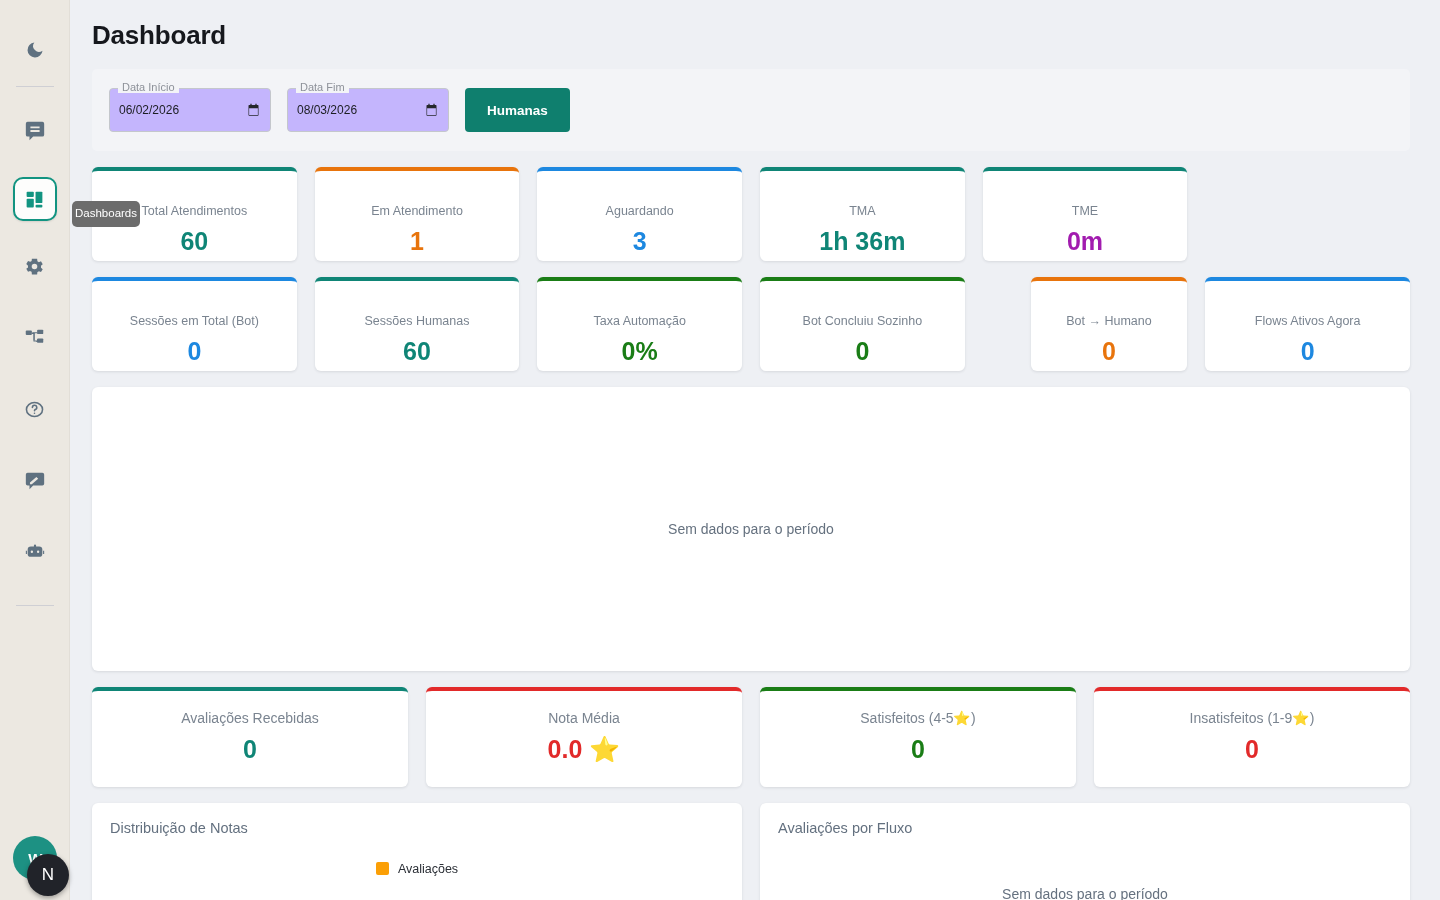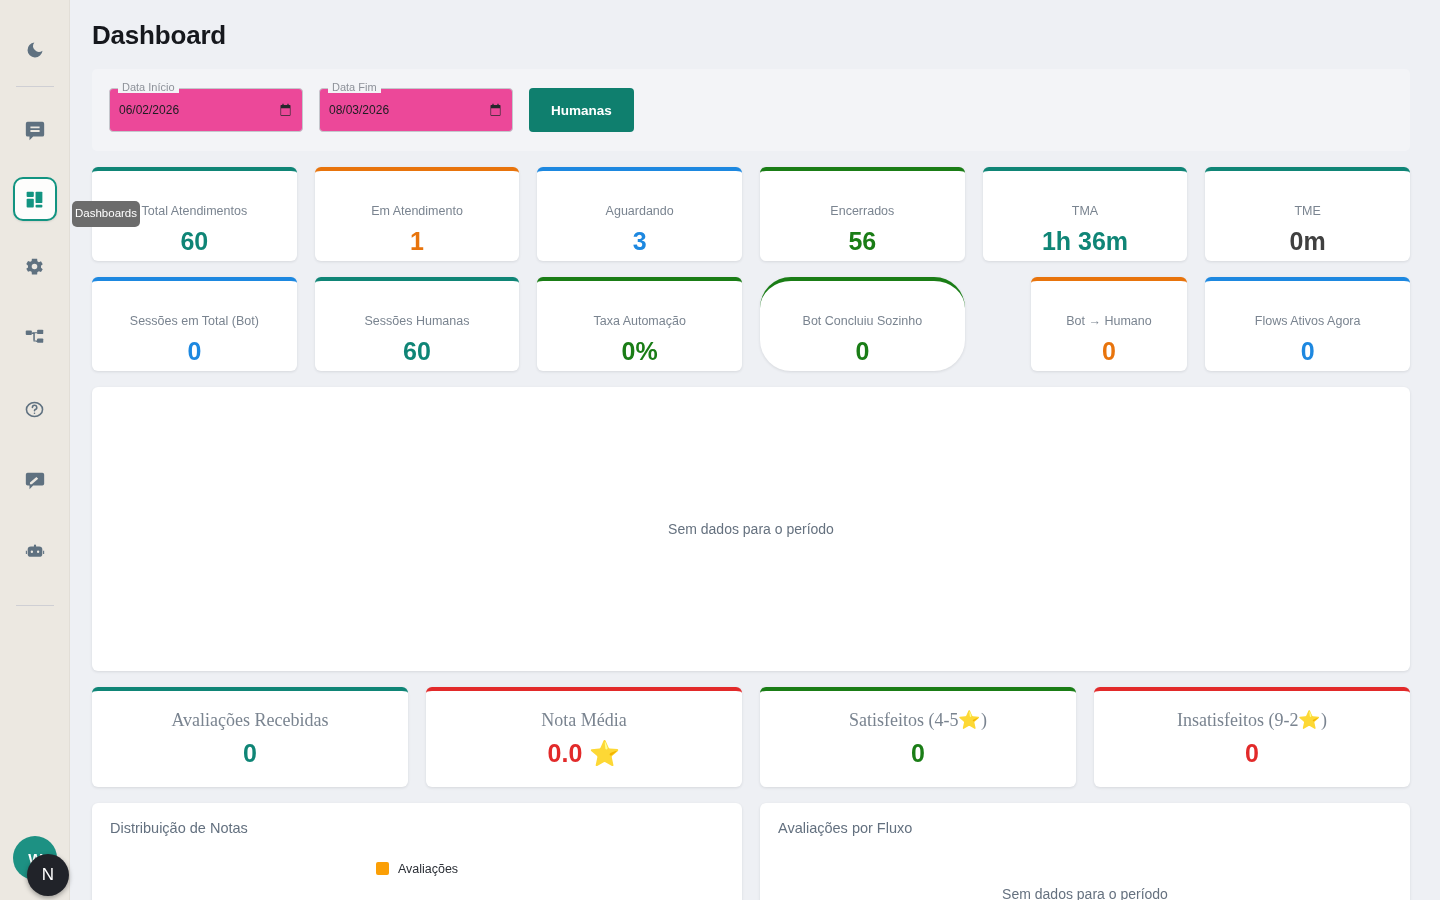--- a/index.html
+++ b/index.html
@@ -82,22 +82,22 @@
     background: #f3f4f7;
     border-radius: 5px;
     height: 82px;
     display: flex; align-items: center;
     gap: 16px;
     padding: 0 17px;
     margin-bottom: 16px;
   }
   .field {
     position: relative;
-    width: 194px; height: 44px;
-    background: #ec4899;
+    width: 162px; height: 44px;
+    background: #c4b5fd;
     border: 1px solid #c4c7cc;
     border-radius: 4px;
     display: flex; align-items: center;
     padding: 0 9px;
   }
   .field .legend {
     position: absolute; top: -7px; left: 8px;
     background: #f3f4f7;
     padding: 0 4px;
     font-size: 11px; color: #8d9199;
@@ -163,21 +163,21 @@
   .rate-grid {
     display: grid; grid-template-columns: repeat(4, 1fr);
     gap: 18px; margin-bottom: 16px;
   }
   .rate {
     background: #fff; border-radius: 6px; height: 100px;
     border-top-width: 4px; border-top-style: solid;
     box-shadow: 0 1px 3px rgba(20,25,40,.11);
     padding-top: 20px; text-align: center;
   }
-  .rate .label { font-size: 18px; color: #7a8490; line-height:1; margin-bottom: 11px; font-family: Liberation Serif, serif; }
+  .rate .label { font-size: 14px; color: #7a8490; line-height:1; margin-bottom: 11px; }
   .rate .value { font-size: 25px; font-weight: 700; line-height: 1.1; }
 
   
   .bottom-grid {
     display: grid; grid-template-columns: 1fr 1fr;
     gap: 18px;
   }
   .panel-bottom { height: 180px; overflow: hidden; }
   .legend-row {
     display: flex; align-items: center; justify-content: center;
@@ -330,48 +330,44 @@
         <div class="value" style="color: rgb(15, 133, 118);">60</div>
       </div>
       <div class="kpi" style="border-top-color: rgb(232, 116, 12);">
         <div class="label">Em Atendimento</div>
         <div class="value" style="color: rgb(232, 116, 12);">1</div>
       </div>
       <div class="kpi" style="border-top-color: rgb(29, 136, 224);">
         <div class="label">Aguardando</div>
         <div class="value" style="color: rgb(29, 136, 224);">3</div>
       </div>
-      <div class="kpi" style="border-top-color: rgb(26, 125, 22);">
-        <div class="label">Encerrados</div>
-        <div class="value" style="color: rgb(26, 125, 22);">56</div>
-      </div>
       <div class="kpi" style="border-top-color: rgb(15, 133, 118);">
         <div class="label">TMA</div>
         <div class="value" style="color: rgb(15, 133, 118);">1h 36m</div>
       </div>
       <div class="kpi" style="border-top-color: rgb(15, 133, 118);">
         <div class="label">TME</div>
-        <div class="value" style="color: #404040;">0m</div>
+        <div class="value" style="color: #a21caf;">0m</div>
       </div>
     </div>
 
   <div class="kpi-grid" id="kpiRow2">
       <div class="kpi" style="border-top-color: rgb(29, 136, 224);">
         <div class="label">Sessões em Total (Bot)</div>
         <div class="value" style="color: rgb(29, 136, 224);">0</div>
       </div>
       <div class="kpi" style="border-top-color: rgb(15, 133, 118);">
         <div class="label">Sessões Humanas</div>
         <div class="value" style="color: rgb(15, 133, 118);">60</div>
       </div>
       <div class="kpi" style="border-top-color: rgb(26, 125, 22);">
         <div class="label">Taxa Automação</div>
         <div class="value" style="color: rgb(26, 125, 22);">0%</div>
       </div>
-      <div class="kpi" style="border-top-color: rgb(26, 125, 22); border-radius: 31px;">
+      <div class="kpi" style="border-top-color: rgb(26, 125, 22);">
         <div class="label">Bot Concluiu Sozinho</div>
         <div class="value" style="color: rgb(26, 125, 22);">0</div>
       </div>
       <div class="kpi" style="border-top-color: rgb(232, 116, 12); margin-left: 48px;">
         <div class="label">Bot → Humano</div>
         <div class="value" style="color: rgb(232, 116, 12);">0</div>
       </div>
       <div class="kpi" style="border-top-color: rgb(29, 136, 224);">
         <div class="label">Flows Ativos Agora</div>
         <div class="value" style="color: rgb(29, 136, 224);">0</div>
@@ -389,21 +385,21 @@
       </div>
       <div class="rate" style="border-top-color: rgb(226, 42, 42);">
         <div class="label">Nota Média</div>
         <div class="value" style="color: rgb(226, 42, 42);">0.0<span class="star"> ⭐</span></div>
       </div>
       <div class="rate" style="border-top-color: rgb(26, 125, 22);">
         <div class="label">Satisfeitos (4-5⭐)</div>
         <div class="value" style="color: rgb(26, 125, 22);">0</div>
       </div>
       <div class="rate" style="border-top-color: rgb(226, 42, 42);">
-        <div class="label">Insatisfeitos (9-2⭐)</div>
+        <div class="label">Insatisfeitos (1-9⭐)</div>
         <div class="value" style="color: rgb(226, 42, 42);">0</div>
       </div>
     </div>
 
   <div class="bottom-grid">
     <div class="panel panel-bottom">
       <div class="panel-title">Distribuição de Notas</div>
       <div class="legend-row">
         <span class="legend-swatch" id="legendSwatch" style="background: rgb(251, 159, 6);"></span>
         <span class="legend-label">Avaliações</span>

